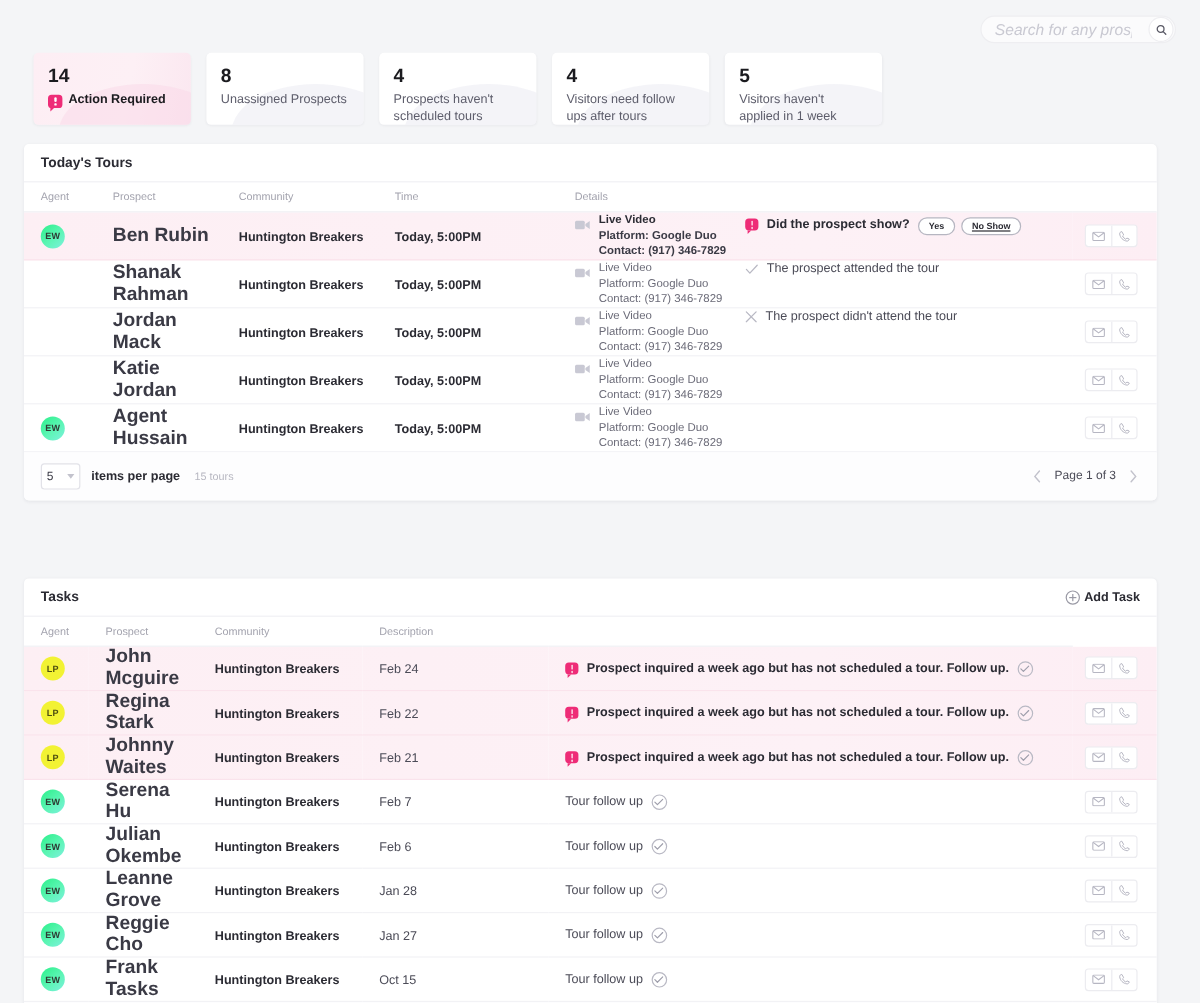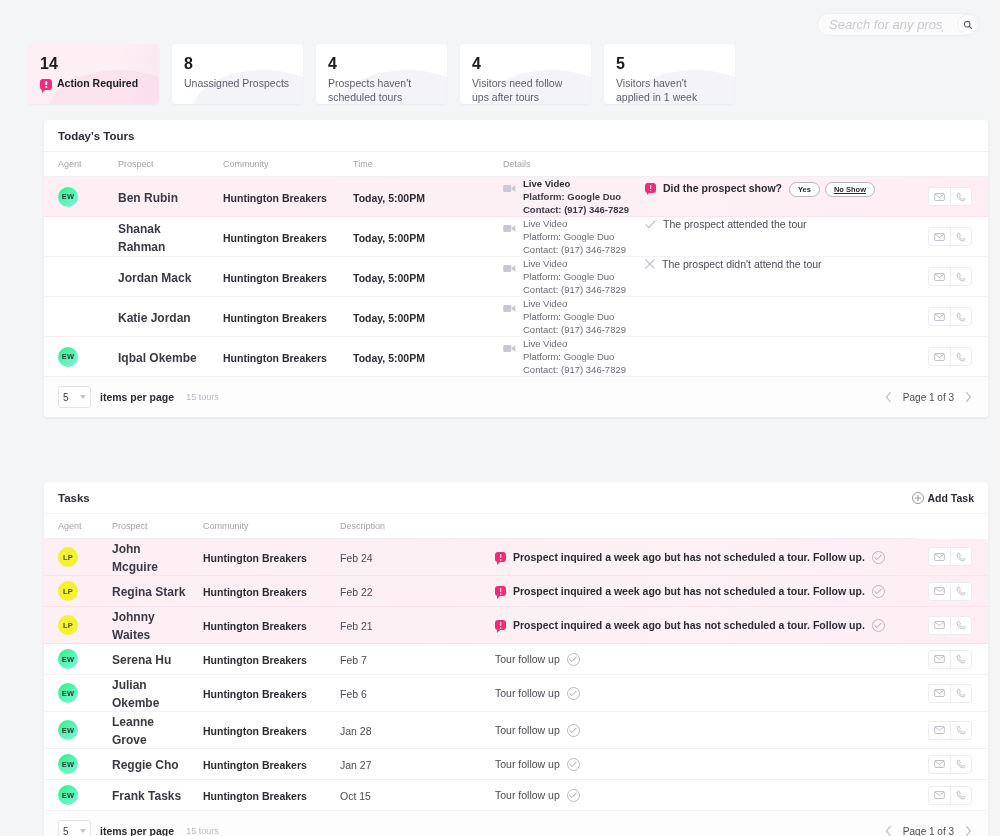--- a/index.html
+++ b/index.html
@@ -79,21 +79,21 @@
     font-style: normal;
   }
   .bubble i::after {
     content: ""; position: absolute; left: 0; top: 5px;
     width: 1.5px; height: 1.5px; background: #fff; border-radius: 50%;
   }
   .bubble.sm { width: 11px; height: 10px; }
 
   
   .panel {
-    position: absolute; left: 44px; width: 944px;
+    position: absolute; left: 20px; width: 944px;
     background: #ffffff; border-radius: 4px;
     box-shadow: 0 1px 3px rgba(30,30,50,.07);
     overflow: hidden;
   }
   .panel-head {
     height: 32px; display: flex; align-items: center;
     padding: 0 14px; border-bottom: 1px solid #f0f0f4;
     position: relative;
   }
   .panel-title { font-size: 11.5px; font-weight: bold; color: #2b2b33; }
@@ -125,21 +125,21 @@
   tbody tr.alert-row td { border-bottom: 1px solid #fae3ec; }
 
   .avatar {
     width: 20px; height: 20px; border-radius: 50%;
     display: flex; align-items: center; justify-content: center;
     font-size: 7.5px; font-weight: bold; color: #2e3b34; letter-spacing: .2px;
   }
   .avatar.green { background: linear-gradient(140deg,#2bf08a 0%,#5df5b5 55%,#7df0dd 100%); }
   .avatar.yellow { background: #f2f233; color: #4d4d10; }
 
-  .cell-name { font-size: 12px; font-weight: bold; color: #3a3a45; }
+  .cell-name { font-size: 16px; font-weight: bold; color: #3a3a45; }
   .cell-comm { font-size: 10.5px; font-weight: bold; color: #2b2b33; }
   .cell-time { font-size: 10.5px; font-weight: bold; color: #2b2b33; }
   .cell-date { font-size: 10.5px; color: #4b4b57; }
 
   .detail-block { display: flex; align-items: flex-start; gap: 7px; }
   .cam-icon { flex: 0 0 auto; margin-top: 2px; }
   .detail-lines { font-size: 9.5px; line-height: 13px; color: #3a3a45; }
   .detail-lines .l1 { font-weight: bold; color: #2b2b33; }
   .detail-lines .l2, .detail-lines .l3 { font-weight: bold; color: #3a3a45; }
   tbody tr.muted .detail-lines .l1,
@@ -449,21 +449,21 @@
                     </svg>
                   </span>
   </div>
               </div>
             </td>
           </tr>
           <tr class="muted">
             <td style="padding:9px 0 9px 14px;">
               <span class="avatar green">EW</span>
             </td>
-            <td style="padding-left:14px;"><span class="cell-name">Iqbal Okembe</span></td>
+            <td style="padding-left:14px;"><span class="cell-name">Agent Hussain</span></td>
             <td style="padding-left:14px;"><span class="cell-comm">Huntington Breakers</span></td>
             <td style="padding-left:14px;"><span class="cell-time">Today, 5:00PM</span></td>
             <td style="padding-left:14px;">
        <div style="display:flex;align-items:flex-start;">
          <div class="detail-block" style="width:142px;">
            <span class="cam-icon"><svg width="13" height="9" viewBox="0 0 14 10">
   <rect x="0" y="1" width="9" height="8" rx="1.4" fill="#c9c9d4"></rect>
   <path d="M9.6 4 L13.6 1.4 L13.6 8.6 L9.6 6 Z" fill="#c9c9d4"></path>
                     </svg></span>
            <div class="detail-lines">

